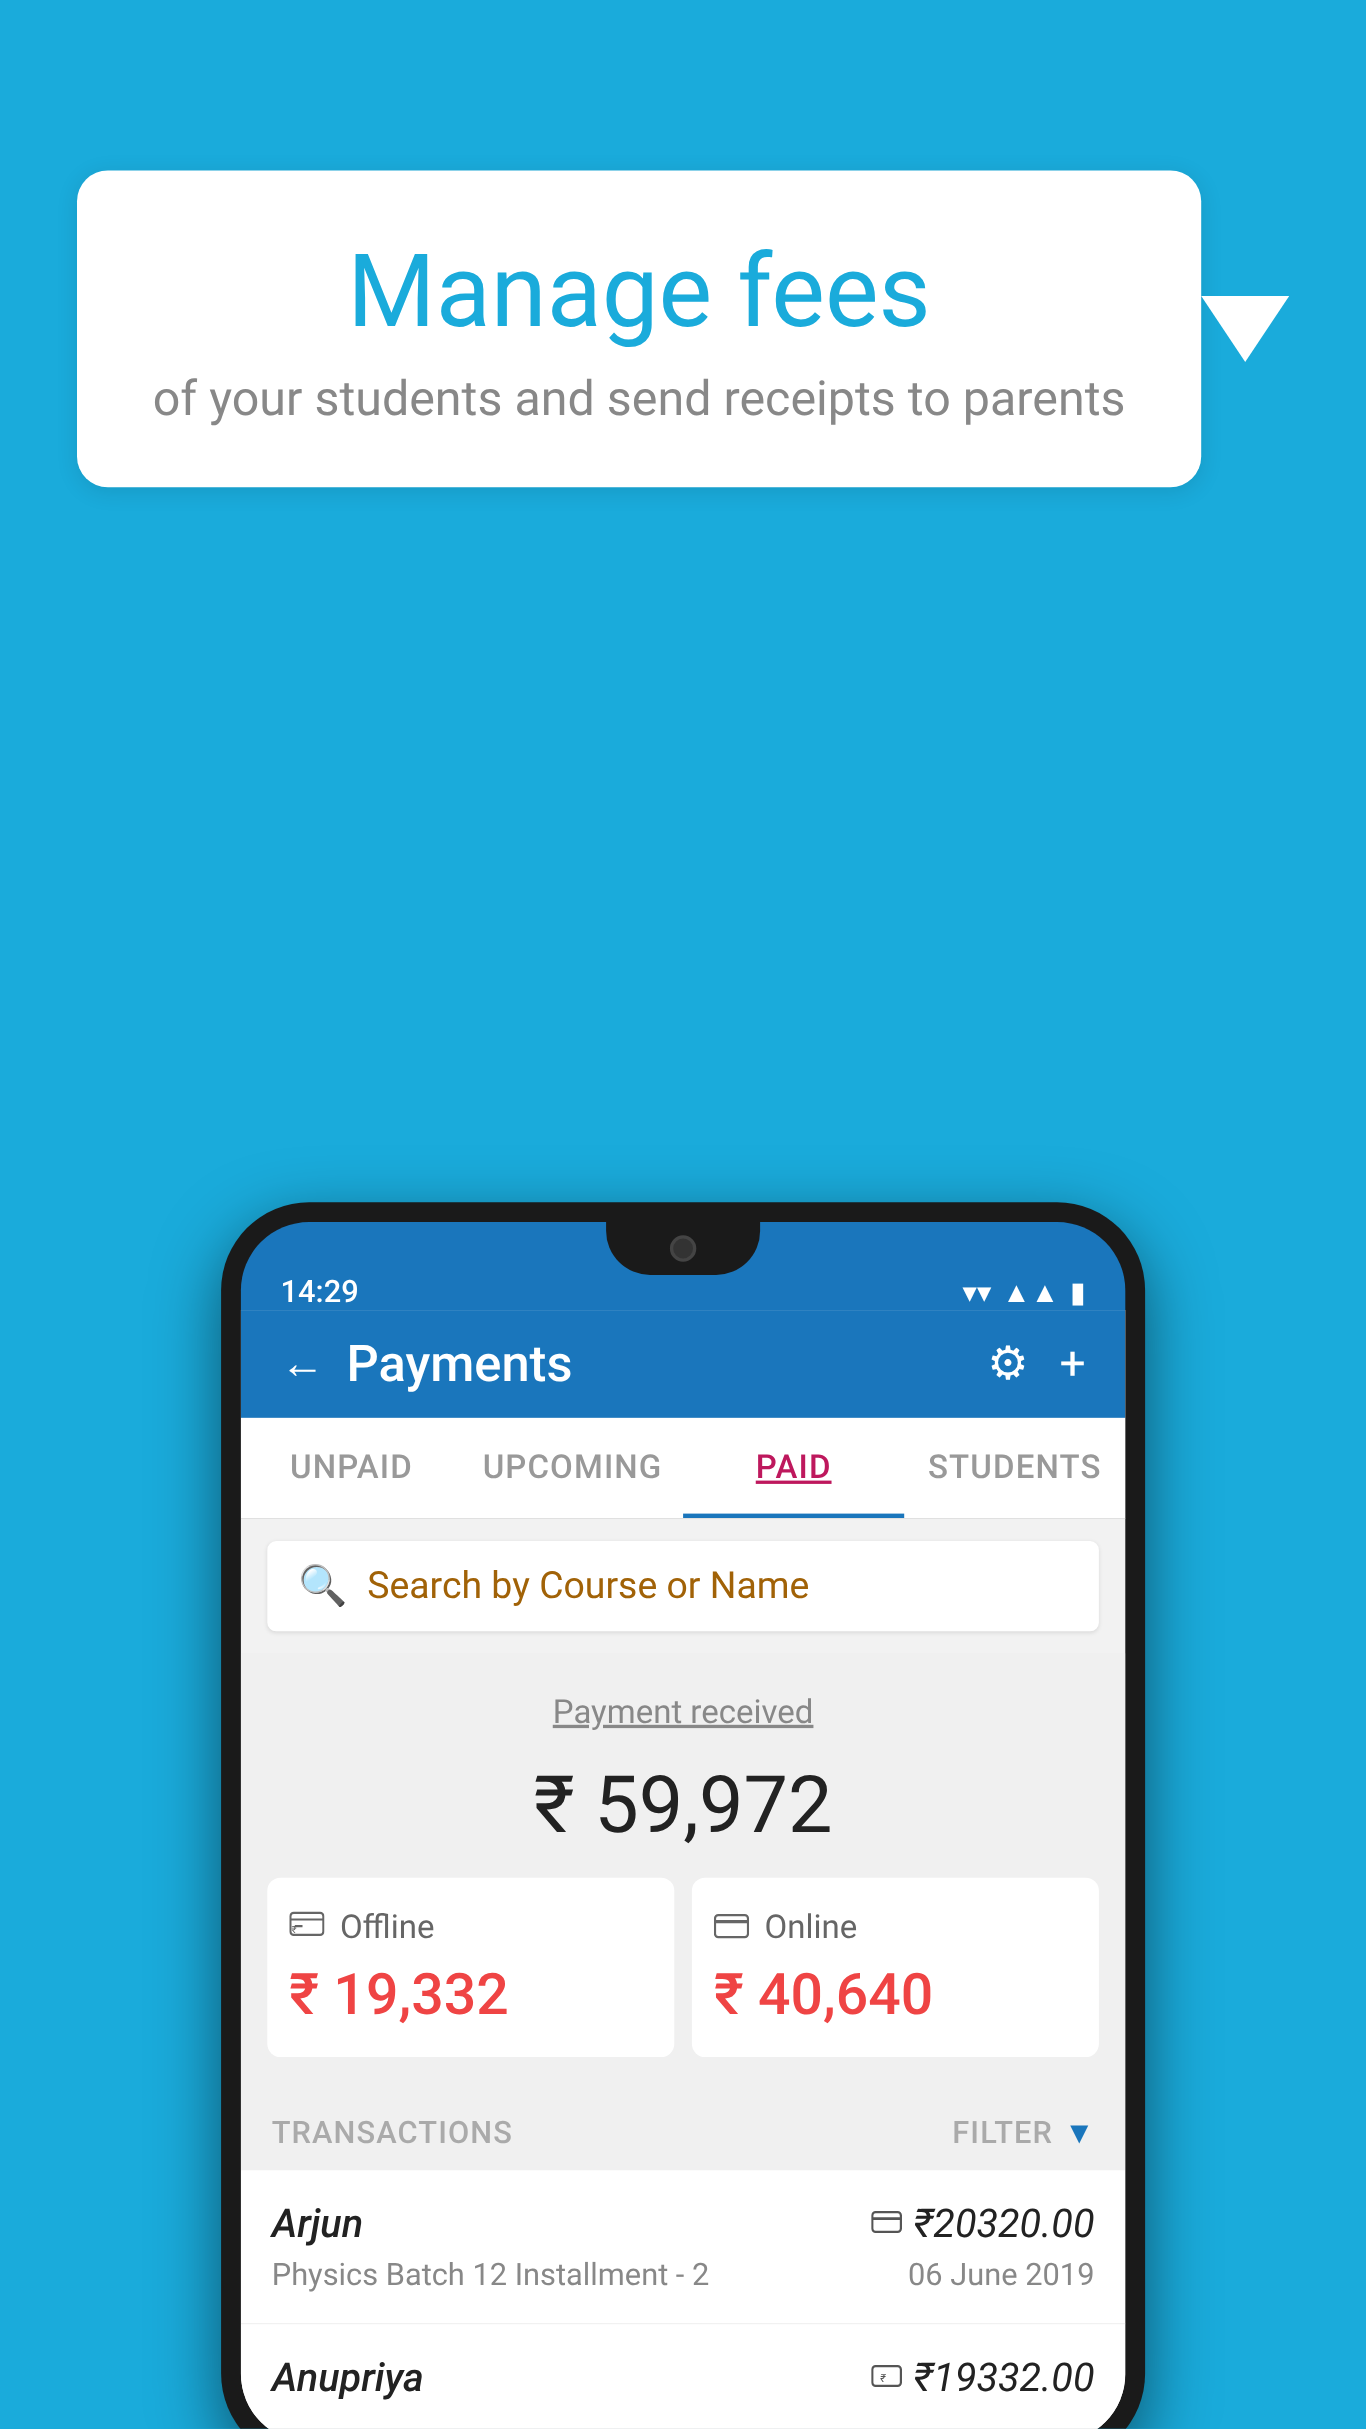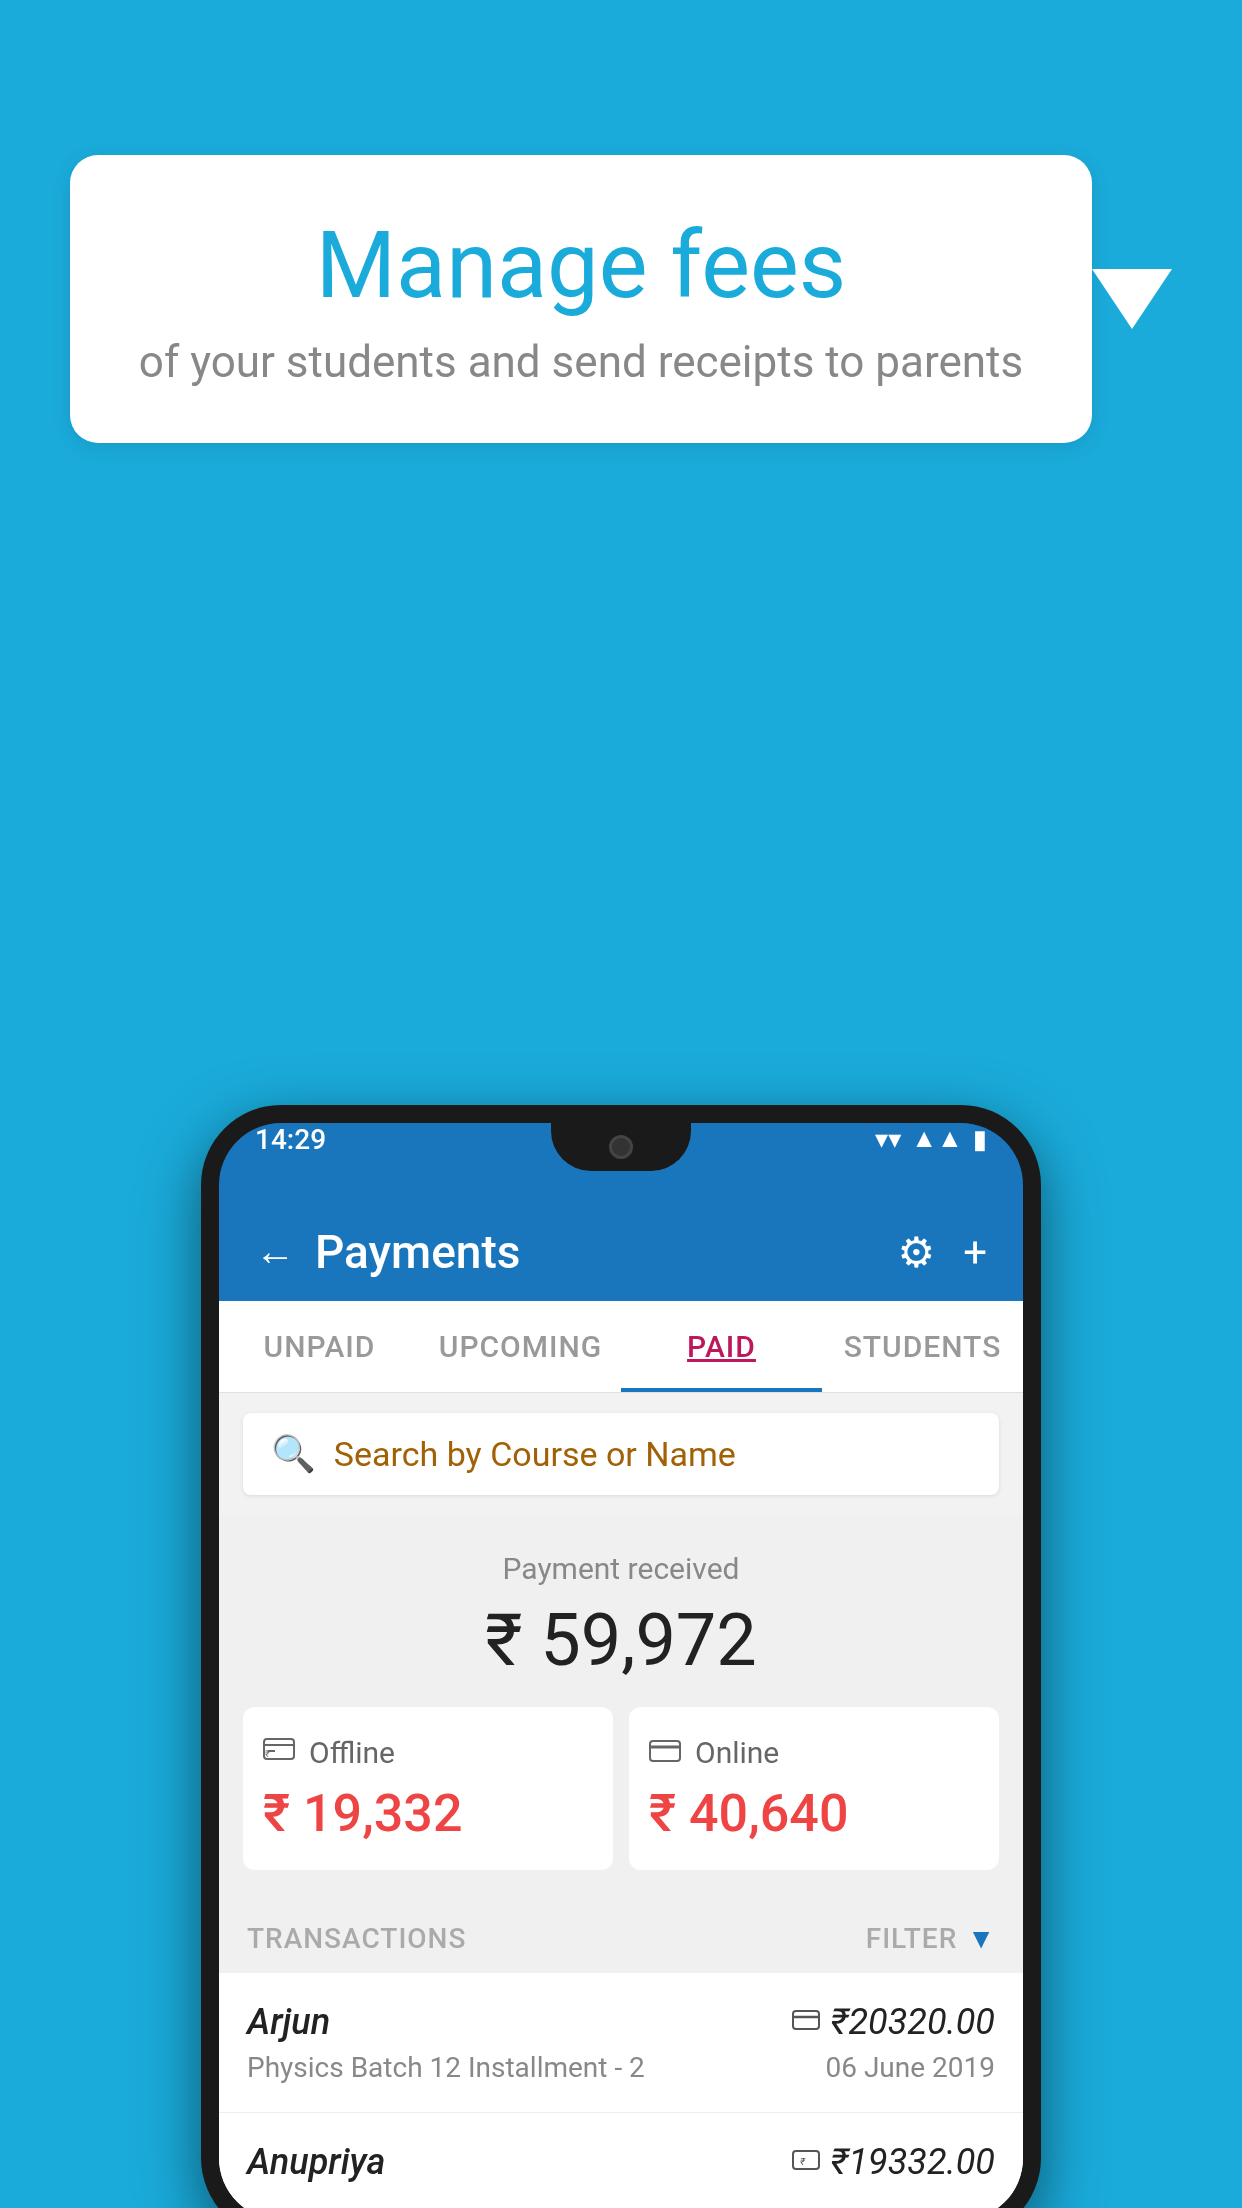--- a/index.html
+++ b/index.html
@@ -72,21 +72,21 @@
       box-shadow: 0 20px 60px rgba(0,0,0,0.5);
       position: relative;
     }
 
     
     .phone-top-bar {
       background: #1a76bc;
       border-radius: 62px 62px 0 0;
       height: 80px;
       display: flex;
-      align-items: flex-start;
+      align-items: flex-end;
       justify-content: space-between;
       padding: 0 36px;
       position: relative;
       gap: 35px;
     }
 
     .phone-notch {
       position: absolute;
       top: 0;
       left: 50%;
@@ -229,21 +229,22 @@
     
     .payment-summary {
       background: #f0f0f0;
       text-align: center;
       padding: 36px 24px 28px;
     }
 
     .payment-received-label {
       font-size: 30px;
       color: #888;
-      margin-bottom: 12px;
+      margin-bottom: 24px;
+      text-decoration: underline;
     }
 
     .payment-amount {
       font-size: 72px;
       font-weight: 400;
       color: #222;
       margin-bottom: 24px;
     }
 
     .payment-cards {

